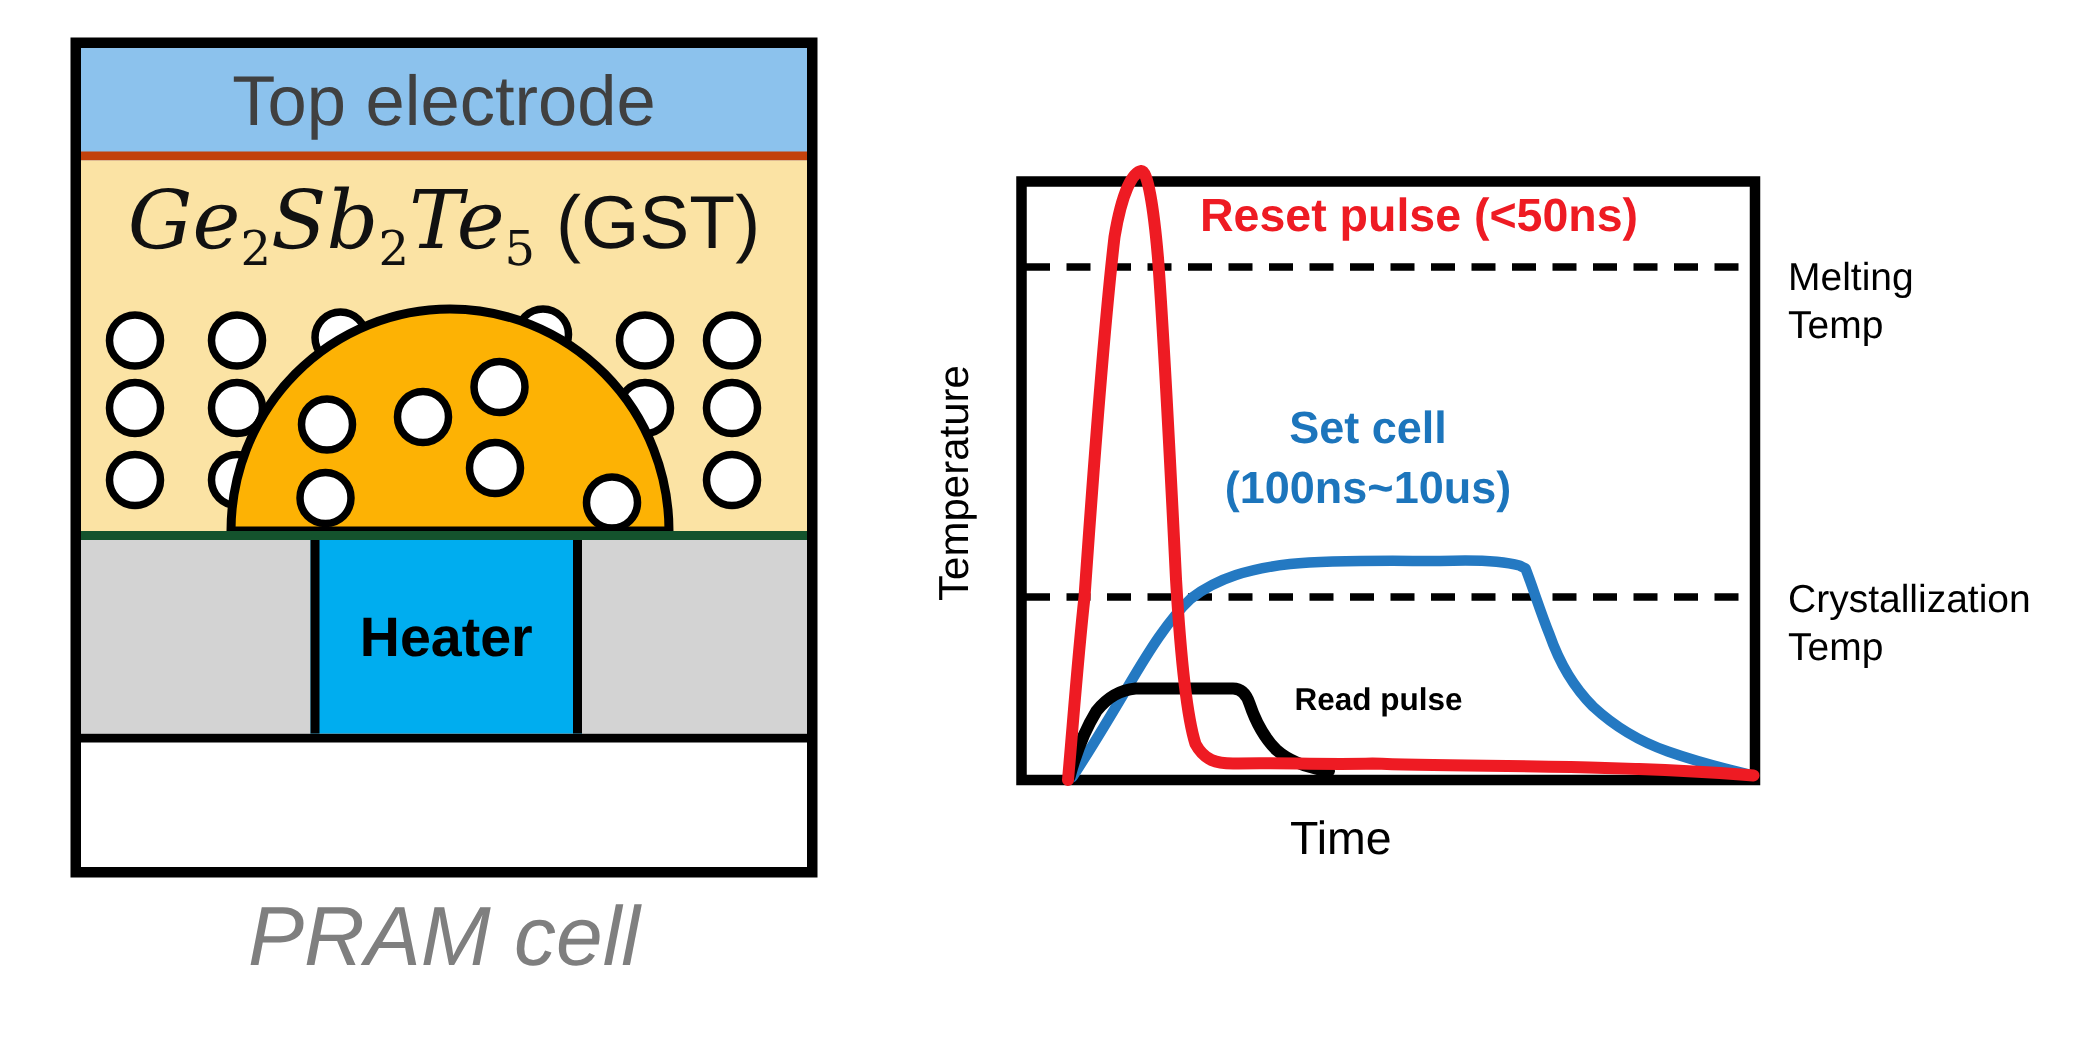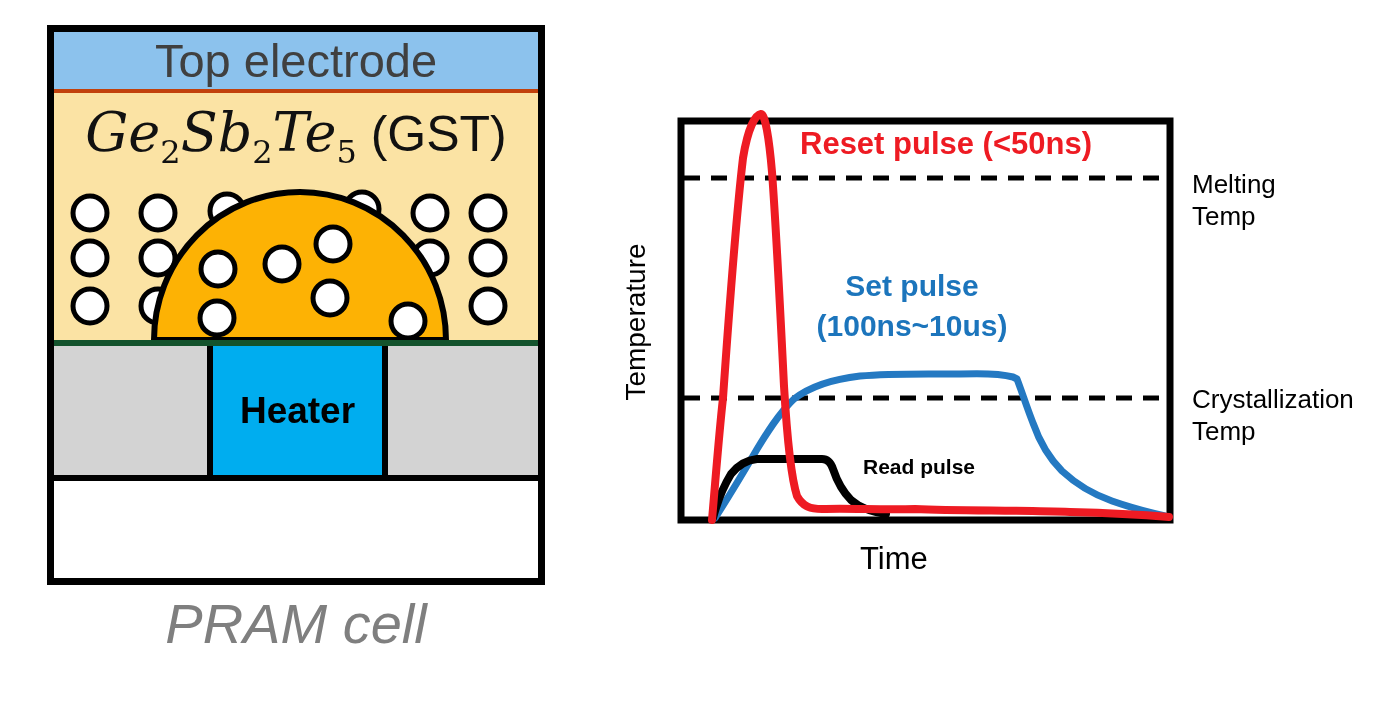--- a/index.html
+++ b/index.html
@@ -3,21 +3,21 @@
 <meta charset="utf-8">
 <style>
   html,body{margin:0;padding:0;background:#fff;}
   .stage{position:relative;width:1399px;height:705px;background:#ffffff;overflow:hidden;
          font-family:"Liberation Sans",sans-serif;}
 
   
   .pram-box{position:absolute;left:47px;top:25px;width:484px;height:546px;
             border:7px solid #000;background:#fff;}
   .layer{position:relative;width:100%;box-sizing:border-box;}
-  .top-electrode{height:61px;background:#8CC2ED;border-bottom:4px solid #c2410c;
+  .top-electrode{height:75px;background:#8CC2ED;border-bottom:6px solid #c2410c;
                  display:flex;align-items:center;justify-content:center;}
   .electrode-text{color:#404040;font-size:47px;line-height:1;}
   .gst{height:253px;background:#FBE3A4;border-bottom:6px solid #14532d;}
   .gst svg{position:absolute;left:0;top:0;width:484px;height:247px;display:block;}
   .formula{position:absolute;left:0;top:8px;width:100%;text-align:center;color:#111;
            font-size:50px;z-index:2;white-space:nowrap;}
   .formula .chem{font-family:"DejaVu Serif",serif;font-style:italic;font-size:54px;}
   .formula .chem sub{font-style:normal;font-size:32px;font-family:"DejaVu Serif",serif;}
   .formula .paren{font-family:"Liberation Sans",sans-serif;font-style:normal;font-size:50px;}
   .middle{height:135px;border-bottom:6px solid #000;display:flex;}
@@ -117,21 +117,21 @@
 
     <path d="M712,520 C716,474 719,434 723,398 C729,312 736,218 743,158 C748,128 755,115 761,114
              C765,114 769,137 772,172 C776,226 780,305 784,386 C787,437 791,477 797,496
              C803,507 811,509 822,509 C850,508 880,510 915,509 C960,511 1020,510 1070,512
              C1110,513 1145,515 1169,517" fill="none" stroke-width="8" stroke-linecap="round" stroke-linejoin="round" stroke="#EE1B23"></path>
   </svg>
 
   <div class="anno anno-reset">Reset pulse (&lt;50ns)</div>
 
   <div class="anno anno-set">
-    <div>Set pulse</div>
+    <div>Set cell</div>
     <div>(100ns~10us)</div>
   </div>
 
   <div class="anno anno-read">Read pulse</div>
 
   <div class="ref-label ref-melting">
     <div>Melting</div>
     <div>Temp</div>
   </div>
 

